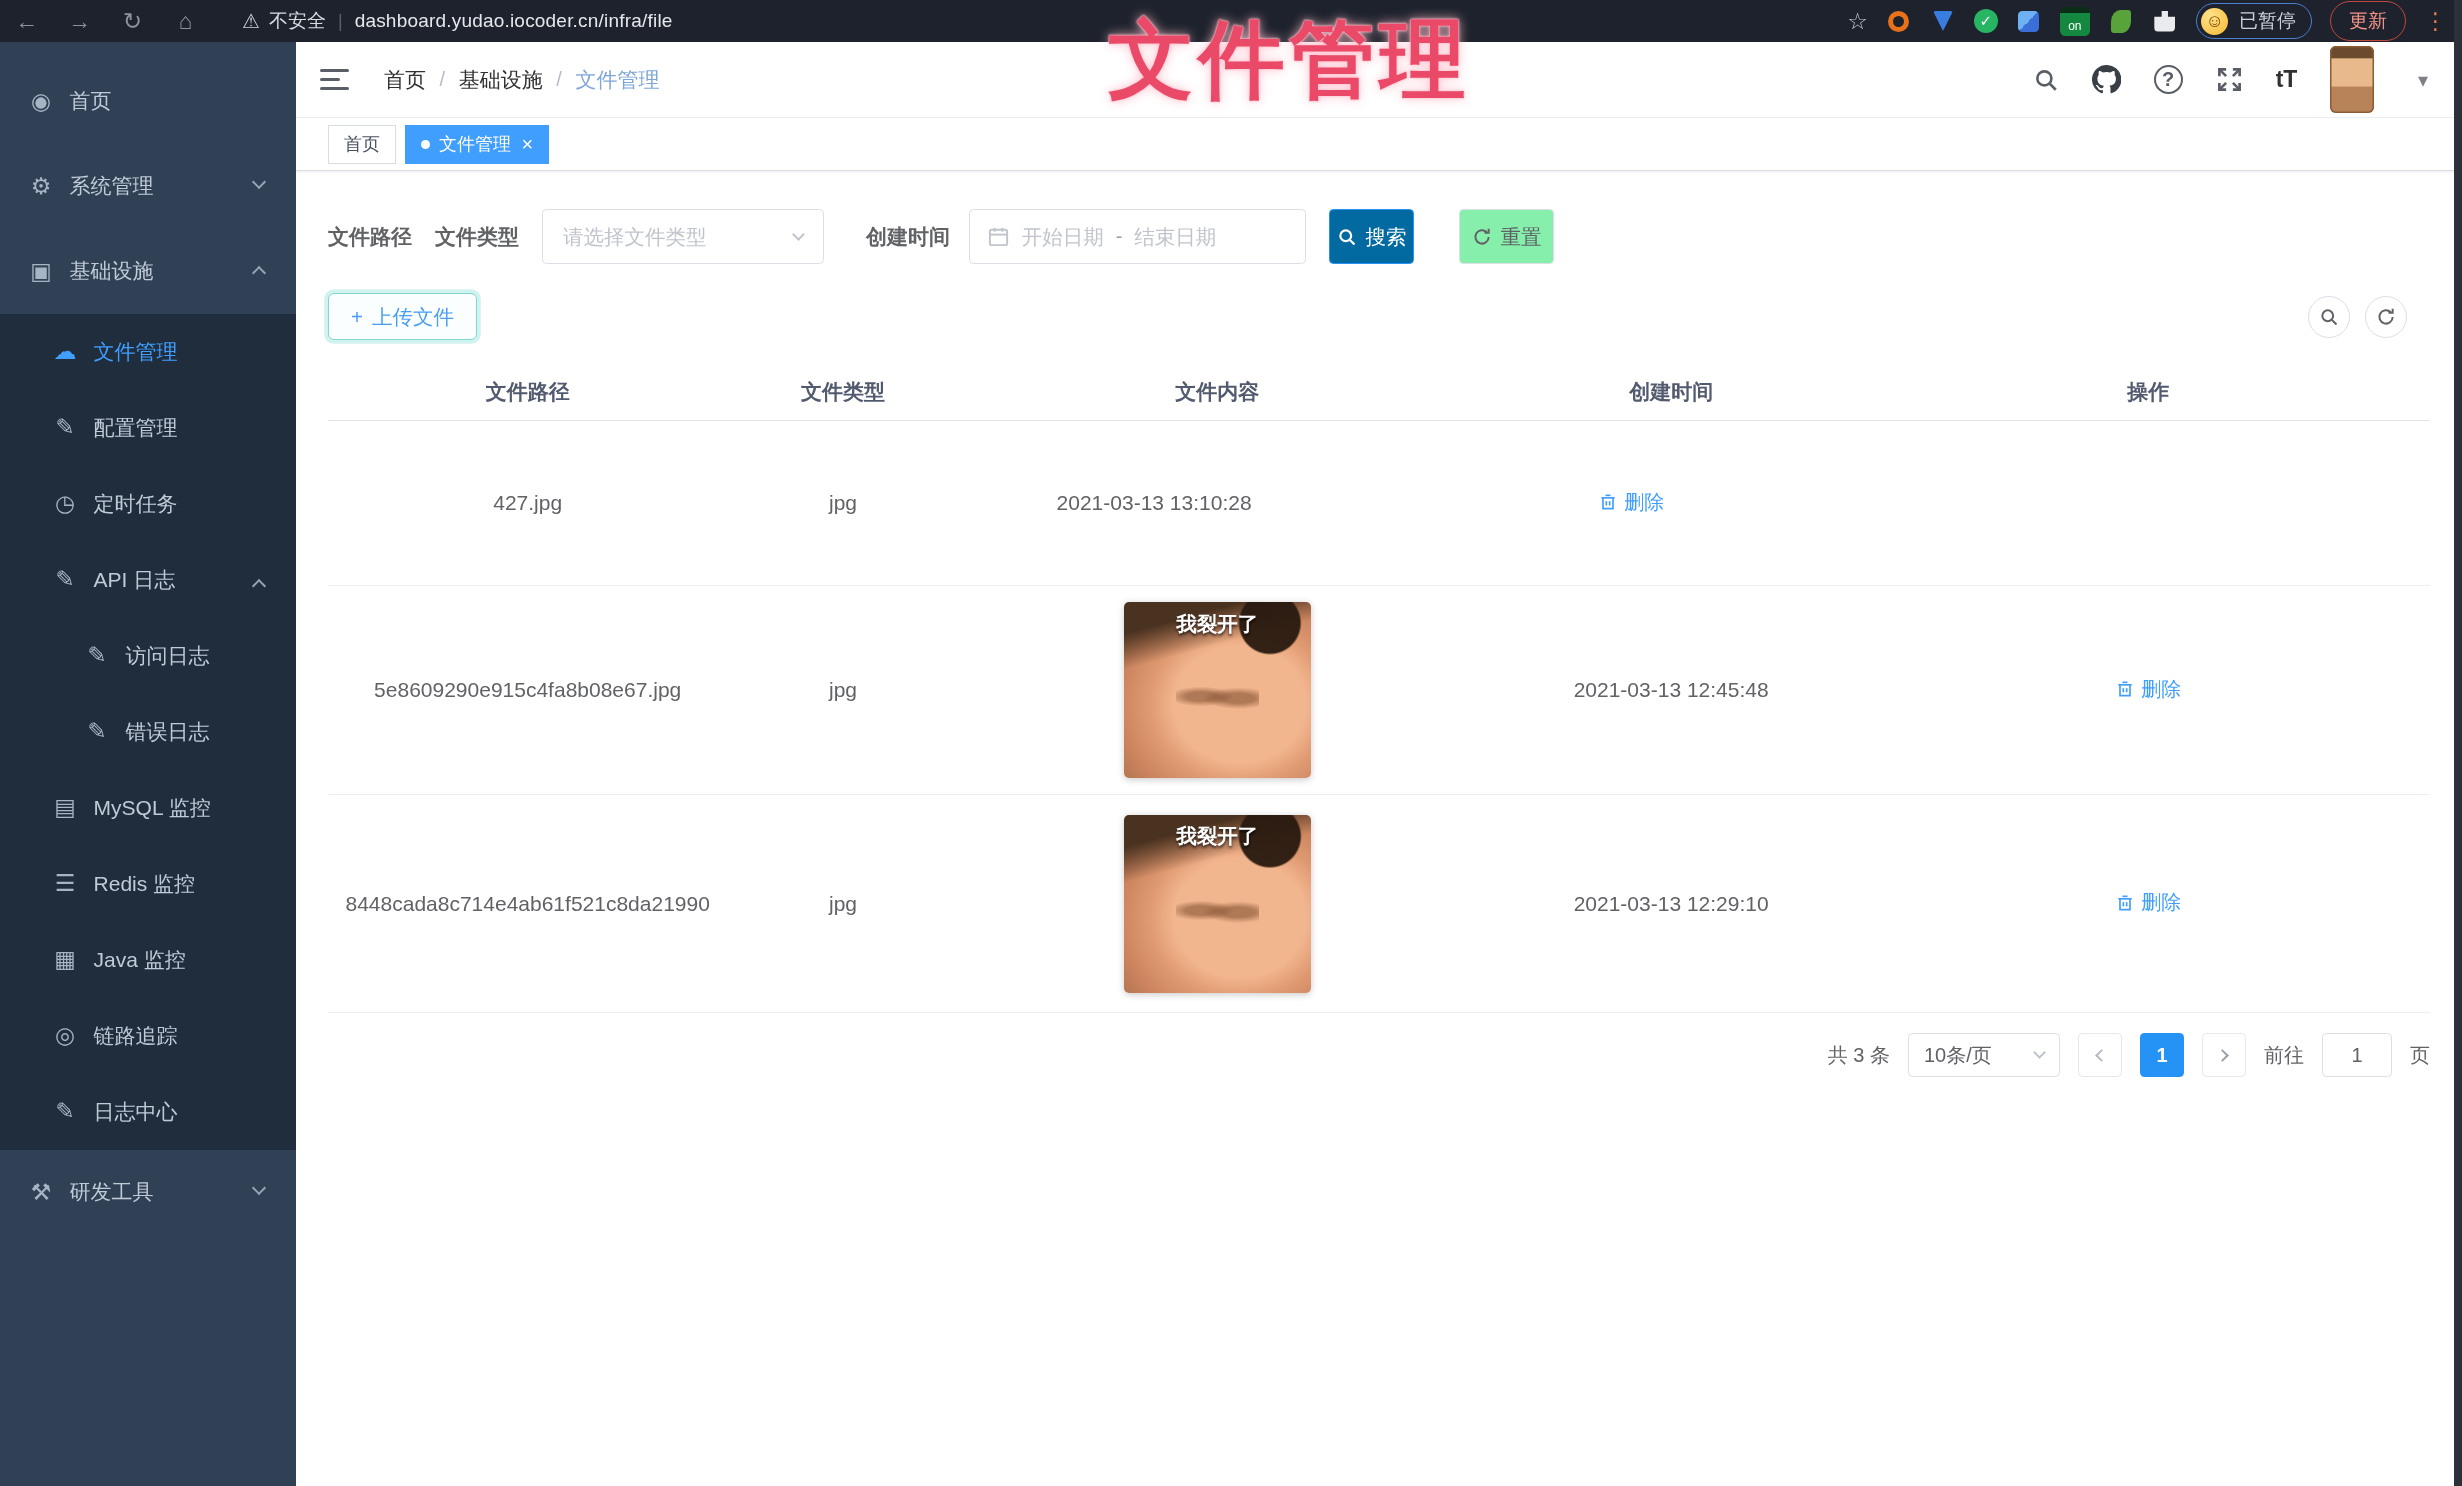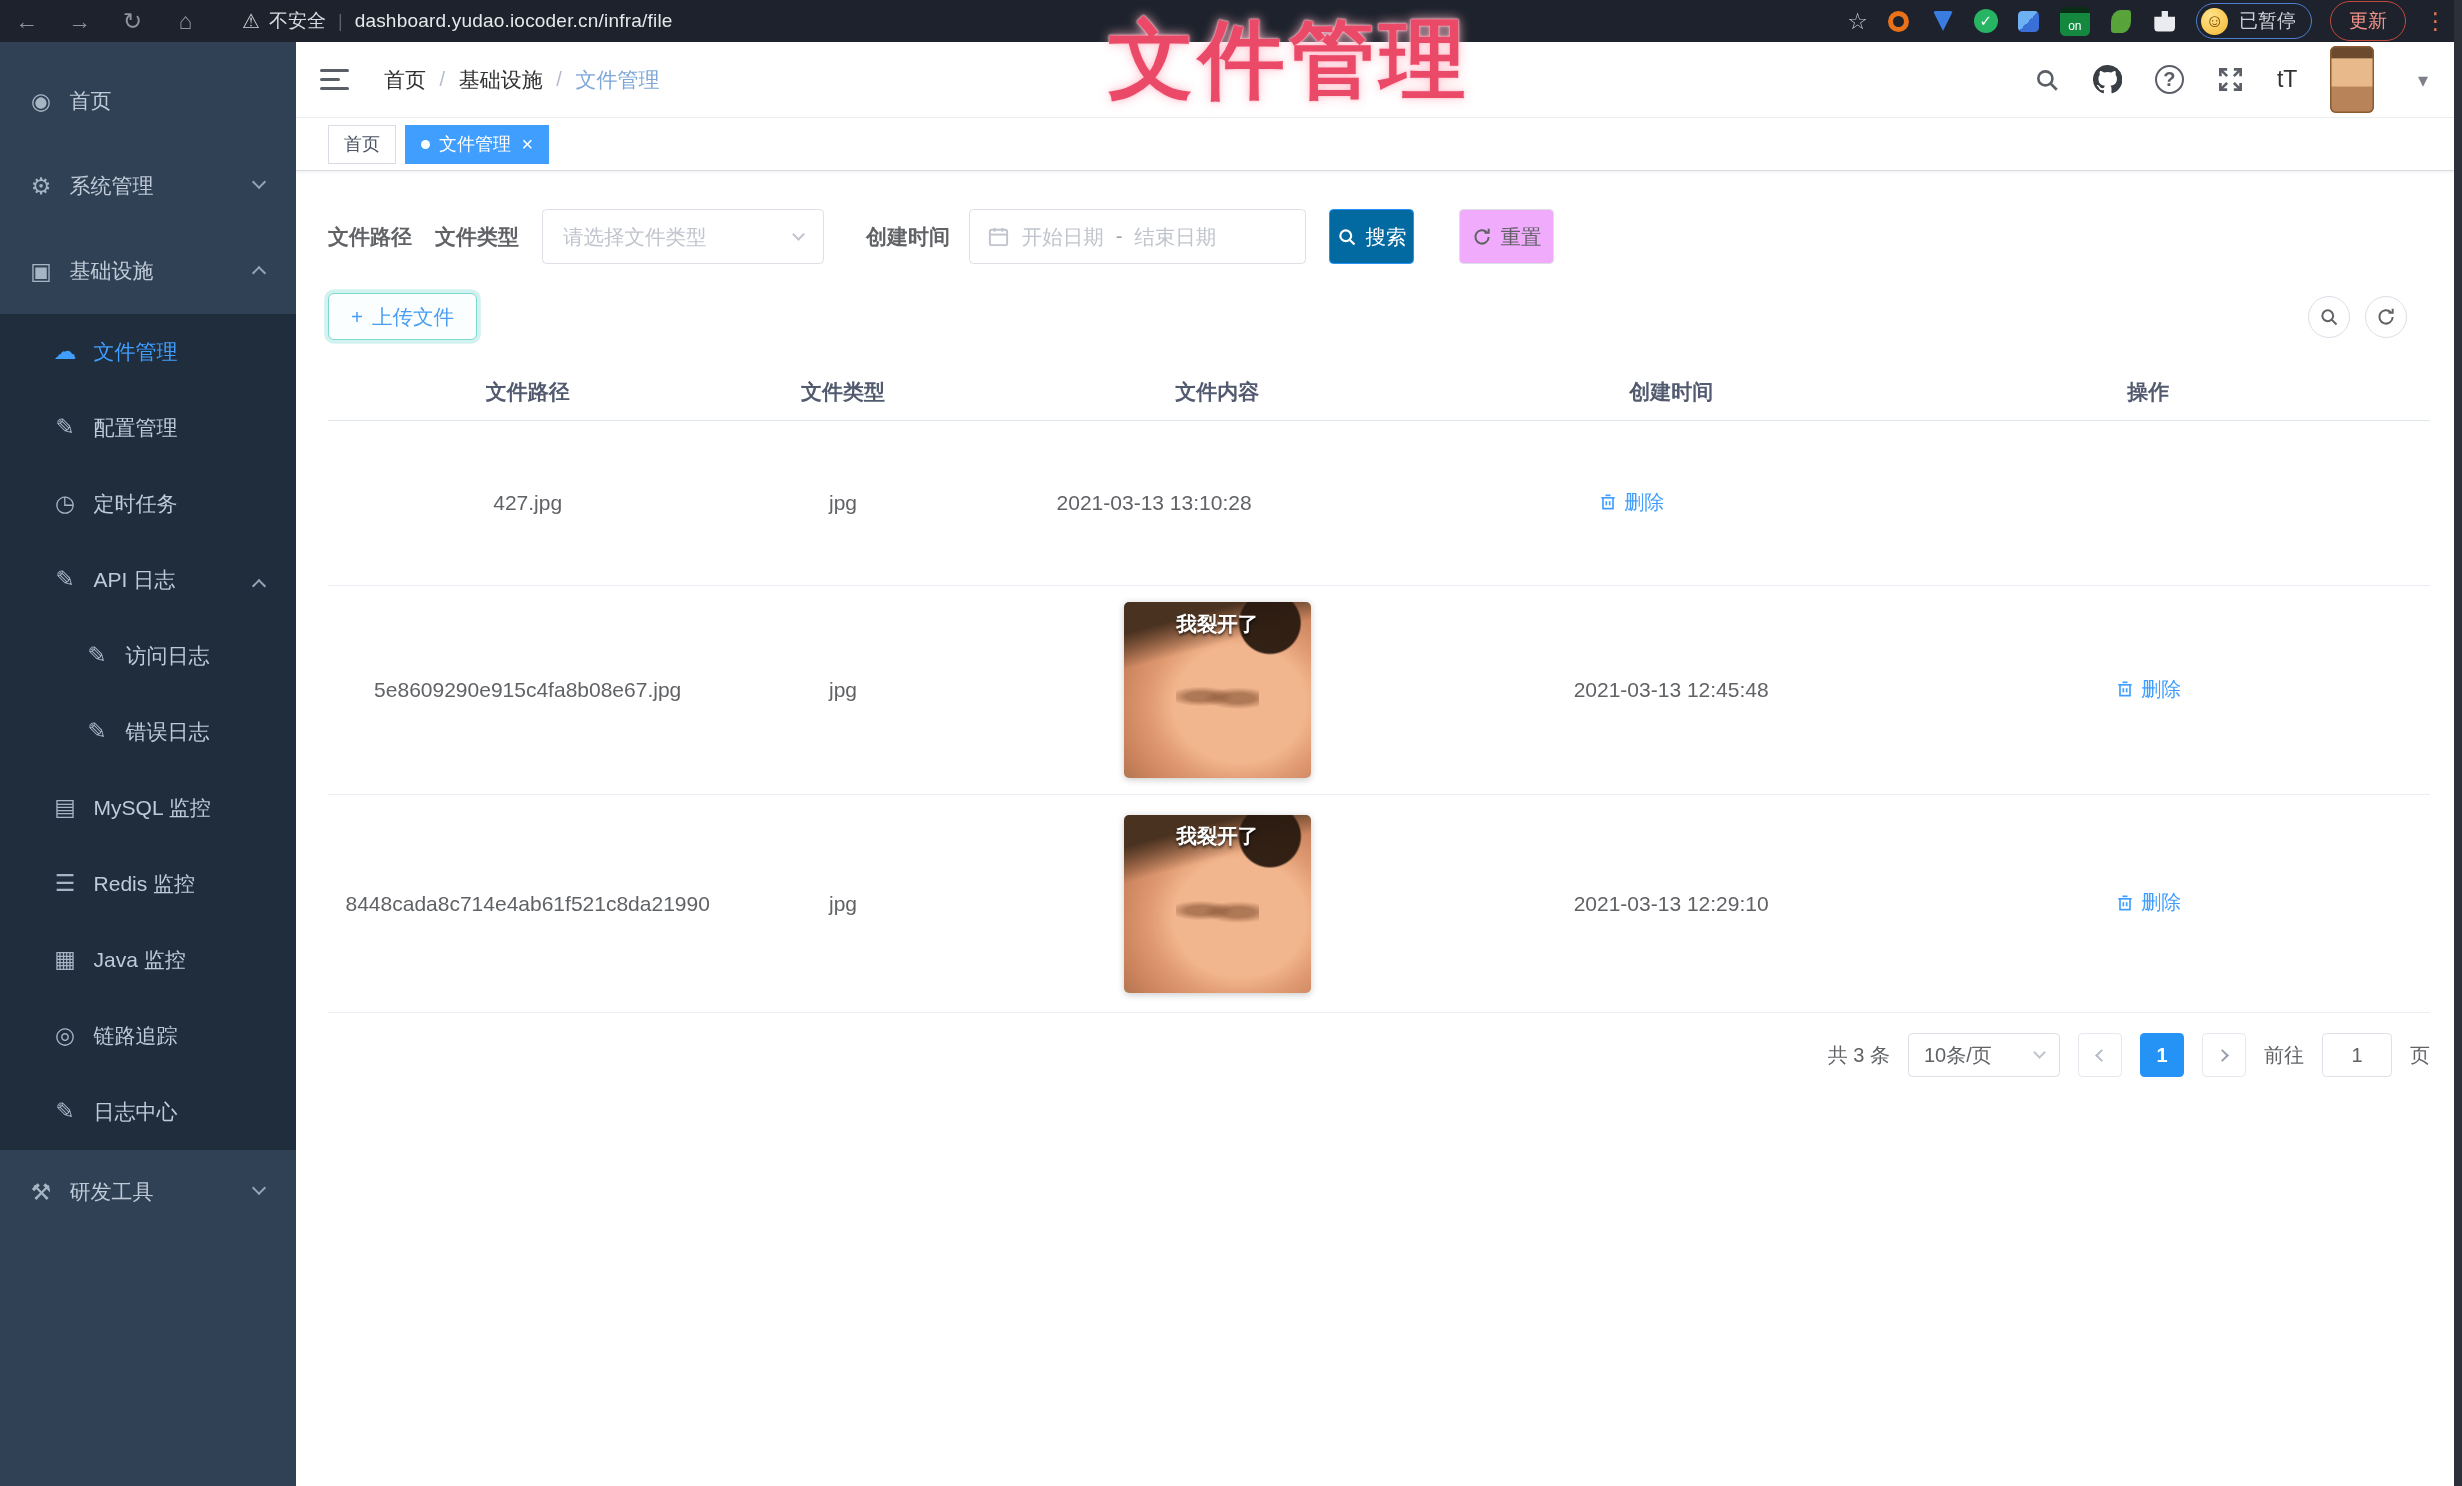--- a/index.html
+++ b/index.html
@@ -60,21 +60,21 @@
   .navbar { height:76px; display:flex; align-items:center; border-bottom:0.8px solid #ecedef; padding:0 27px 0 24px; }
   .hamb { width:29px; display:flex; flex-direction:column; gap:6px; cursor:pointer; }
   .hamb i { display:block; height:3px; background:#5a5e66; border-radius:1.5px; }
   .hamb i:nth-child(2){ width:20px; }
   .crumbs { display:flex; align-items:center; margin-left:35px; font-size:21px; color:#303133; gap:13.6px; }
   .crumb-sep { color:#b4bccc; font-size:20px; }
   .crumb-last { color:#7fa6d8; }
   .nav-tools { margin-left:auto; display:flex; align-items:center; gap:33px; }
   .tool { color:#5a5e66; display:flex; align-items:center; }
   .qmark { width:29px; height:29px; border:2.3px solid #5a5e66; border-radius:50%; font-size:20px; font-weight:700; display:flex; align-items:center; justify-content:center; }
-  .tsize { font-size:23px; font-weight:400; color:#303133; }
+  .tsize { font-size:23px; font-weight:700; color:#303133; }
   .user-av { width:44px; height:67px; border-radius:6px;
     background:linear-gradient(180deg,#6b4a2e 0 18%,#e8b98b 19% 60%,#b9835a 61% 100%);
     box-shadow:inset 0 0 0 1.5px #8a5c33; }
   .user-caret { color:#7d8086; font-size:20px; margin-left:10.6px; }
 
   .tags-bar { height:53px; display:flex; align-items:center; gap:9px; padding:0 0 0 32px;
     border-bottom:0.8px solid #d8dce5; box-shadow:0 1.5px 3px rgba(0,0,0,.06); }
   .tag { display:flex; align-items:center; height:39px; padding:0 15px; border:0.8px solid #d8dce5;
     background:#fff; color:#495060; font-size:18px; cursor:pointer; }
   .tag.active { background:#409eff; border-color:#409eff; color:#fff; }
@@ -92,21 +92,21 @@
   .w-input { width:281px; margin-left:23px; }
   .w-select { width:282px; margin-left:23px; padding:0 20px; justify-content:space-between; }
   .ph { color:#c0c4cc; font-size:20.5px; }
   .sel-arrow { width:9px; height:9px; border-right:2.3px solid #c0c4cc; border-bottom:2.3px solid #c0c4cc; transform:rotate(45deg); margin-top:-4.5px; }
   .ml30{margin-left:23px;} .ml55{margin-left:42px;} .ml25{margin-left:19px;text-align:center;} .ml60{margin-left:45px;}
   .daterange { width:337px; padding:0 16.7px; gap:12px; }
   .cal-ic, .ref-ic { flex:0 0 auto; }
   .range-sep { color:#9aa0a8; font-size:20px; }
   .btn { height:55px; border-radius:4.5px; font-size:20.5px; display:flex; align-items:center; justify-content:center; gap:9px; cursor:pointer; }
   .btn-primary { background:#0369a1; color:#fff; border:0.8px solid #2493f5; width:85px; }
-  .btn-plain { background:#f0abfc; color:#606266; border:0.8px solid #dcdfe6; width:95px; }
+  .btn-plain { background:#86efac; color:#606266; border:0.8px solid #dcdfe6; width:95px; }
 
   
   .toolbar-row { margin-top:29px; display:flex; align-items:center; }
   .btn-upload { width:149px; height:47px; background:#fbfefe; border:1.5px solid #7ed9d2; border-radius:6px;
     box-shadow:0 0 0 3.8px rgba(126,217,210,.35); color:#4a9ef2; font-size:20.5px;
     display:flex; align-items:center; justify-content:center; gap:9px; cursor:pointer; }
   .circle-btns { margin-left:auto; display:flex; gap:15px; margin-right:23px; }
   .cbtn { width:42px; height:42px; border-radius:50%; border:0.8px solid #dcdfe6; background:#fff;
     display:flex; align-items:center; justify-content:center; color:#606266; cursor:pointer; }
 

